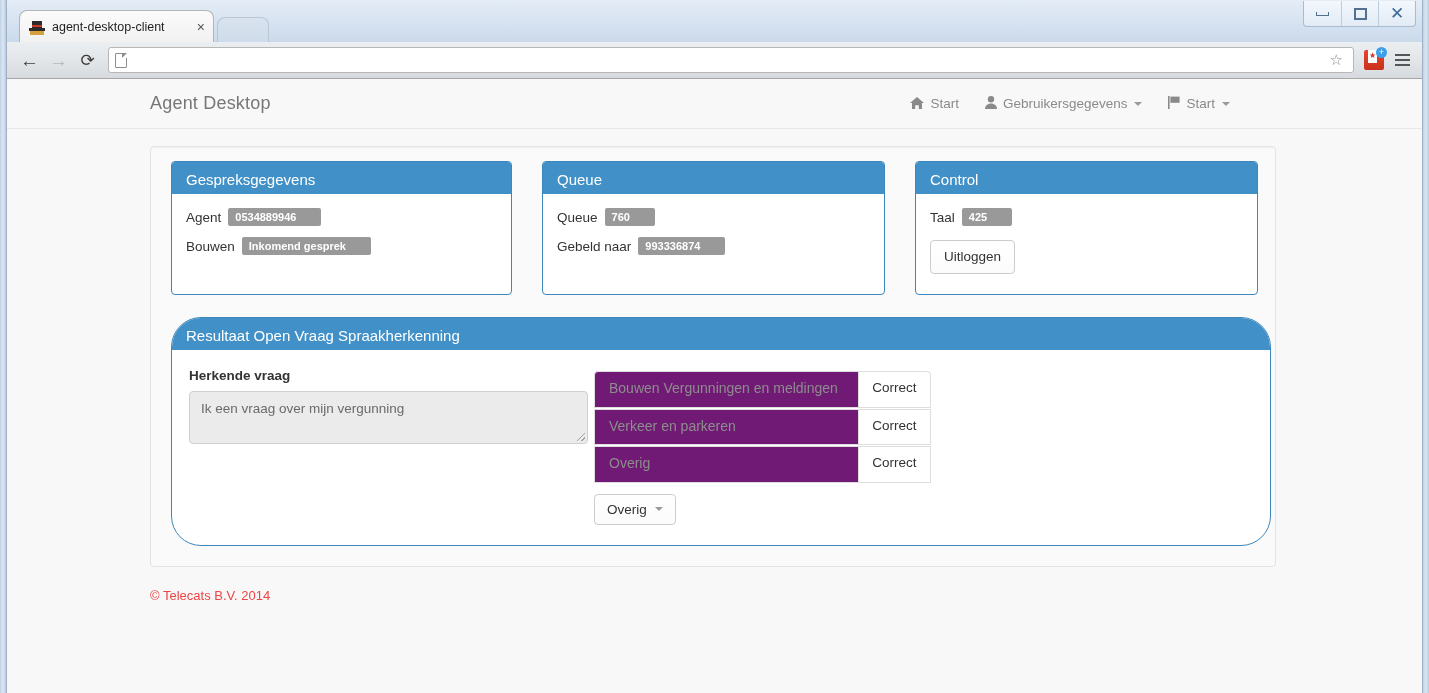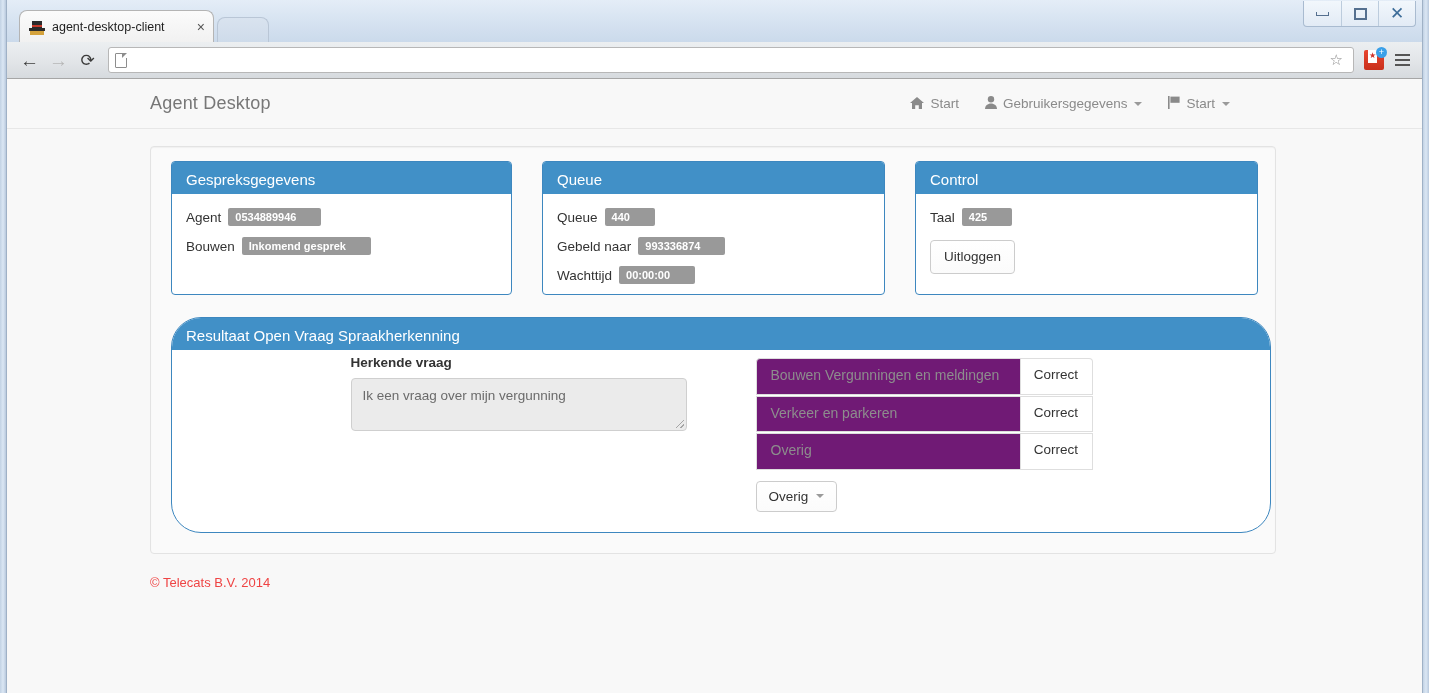--- a/index.html
+++ b/index.html
@@ -322,34 +322,33 @@
   }
   #logout-btn { margin-top: 3px; }
 
   
   #panel-result {
     margin-top: 22px;
     width: 1100px;
     border-radius: 30px;
   }
   #panel-result .panel-body {
-    padding: 5px 16px 20px 16px;
+    padding: 18px 16px 20px 16px;
     display: flex;
     min-height: 175px;
-    justify-content: center;
   }
   #result-left { width: 406px; padding-left: 1px; }
   #result-label {
     font-size: 13.5px;
     font-weight: bold;
     color: #333;
     margin-bottom: 8px;
   }
   #question-box {
-    width: 336px;
+    width: 399px;
     height: 53px;
     background: #ebebeb;
     border: 1px solid #cfcfcf;
     border-radius: 4px;
     font-size: 13.5px;
     color: #6b6b6b;
     padding: 9px 11px;
     position: relative;
     font-family: "Liberation Sans", sans-serif;
   }
@@ -545,29 +544,25 @@
               <span class="badge">Inkomend gesprek</span>
             </div>
           </div>
         </div>
 
         <div class="panel" id="panel-queue">
           <div class="panel-heading">Queue</div>
           <div class="panel-body">
             <div class="field-row">
               <span>Queue</span>
-              <span class="badge">440</span>
+              <span class="badge">760</span>
             </div>
             <div class="field-row">
               <span>Gebeld naar</span>
               <span class="badge">993336874</span>
-            </div>
-            <div class="field-row">
-              <span>Wachttijd</span>
-              <span class="badge">00:00:00</span>
             </div>
           </div>
         </div>
 
         <div class="panel" id="panel-control">
           <div class="panel-heading">Control</div>
           <div class="panel-body">
             <div class="field-row">
               <span>Taal</span>
               <span class="badge">425</span>

